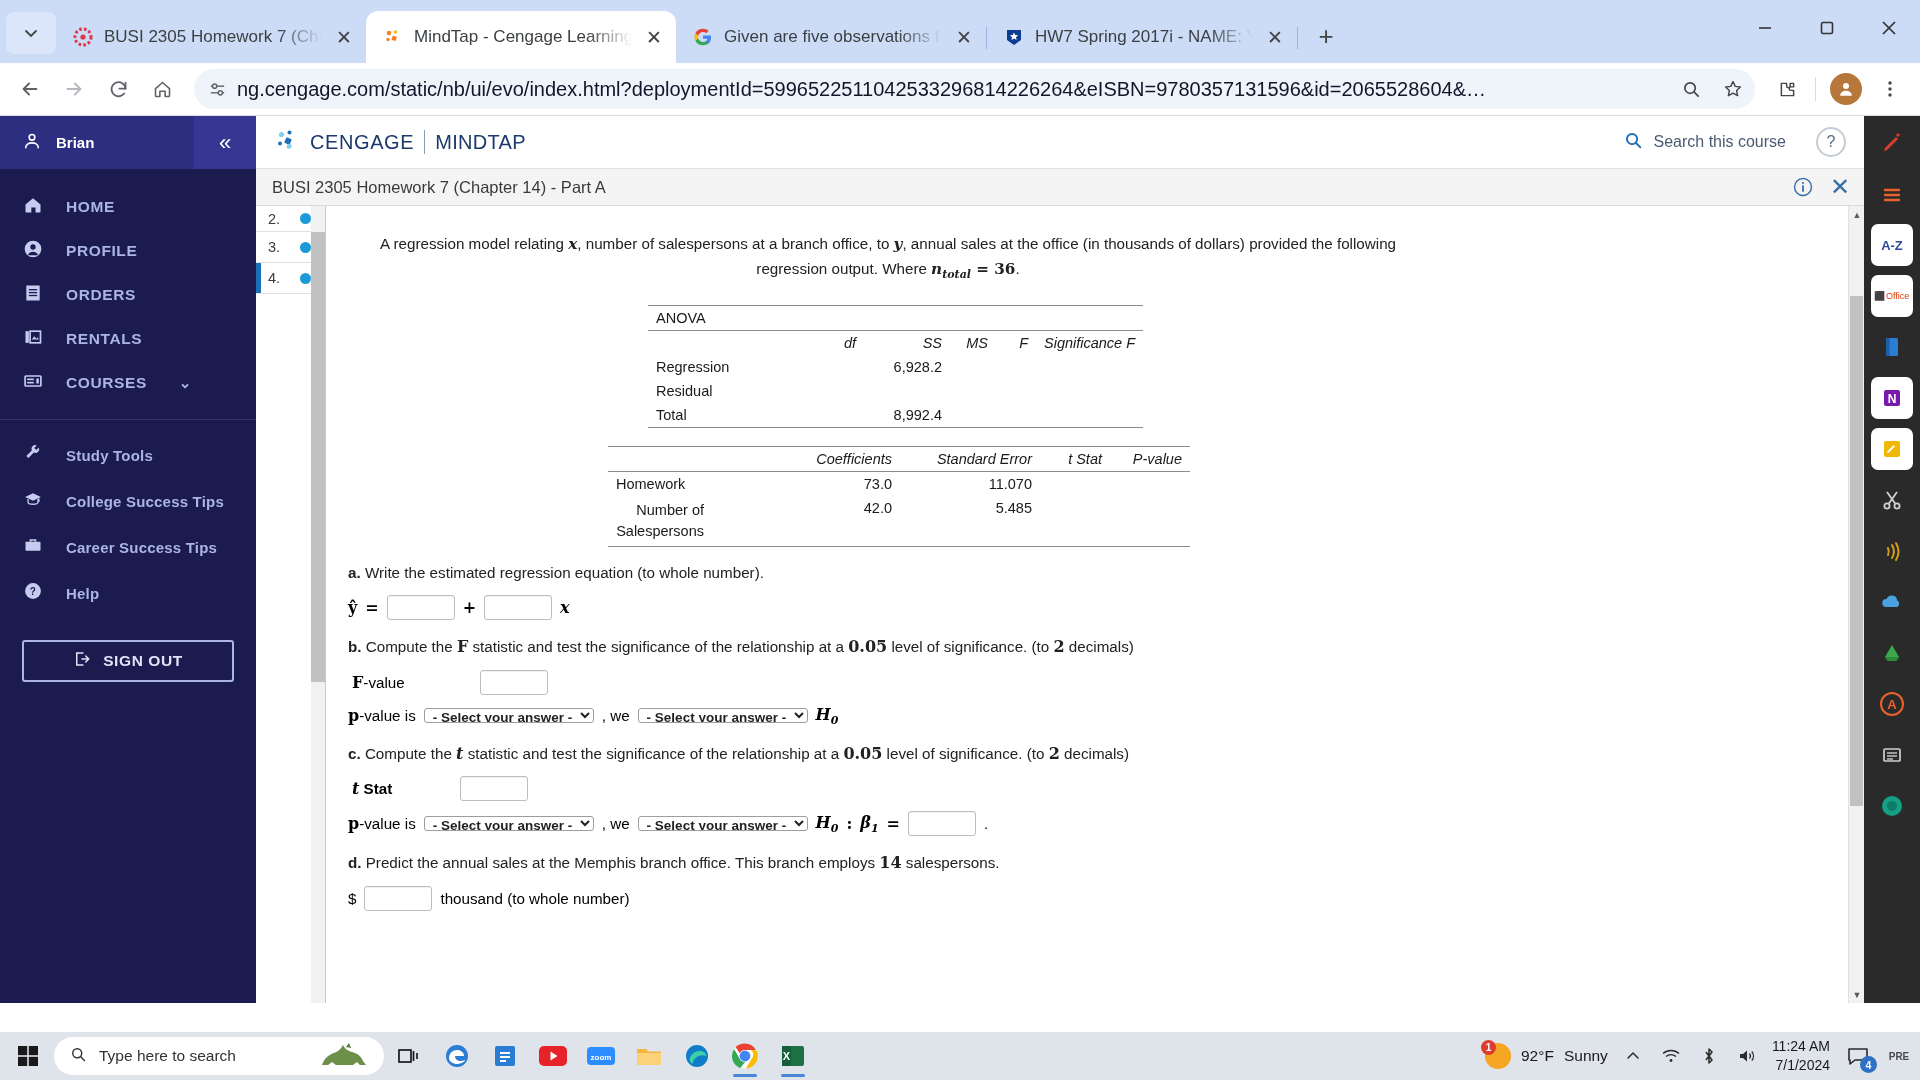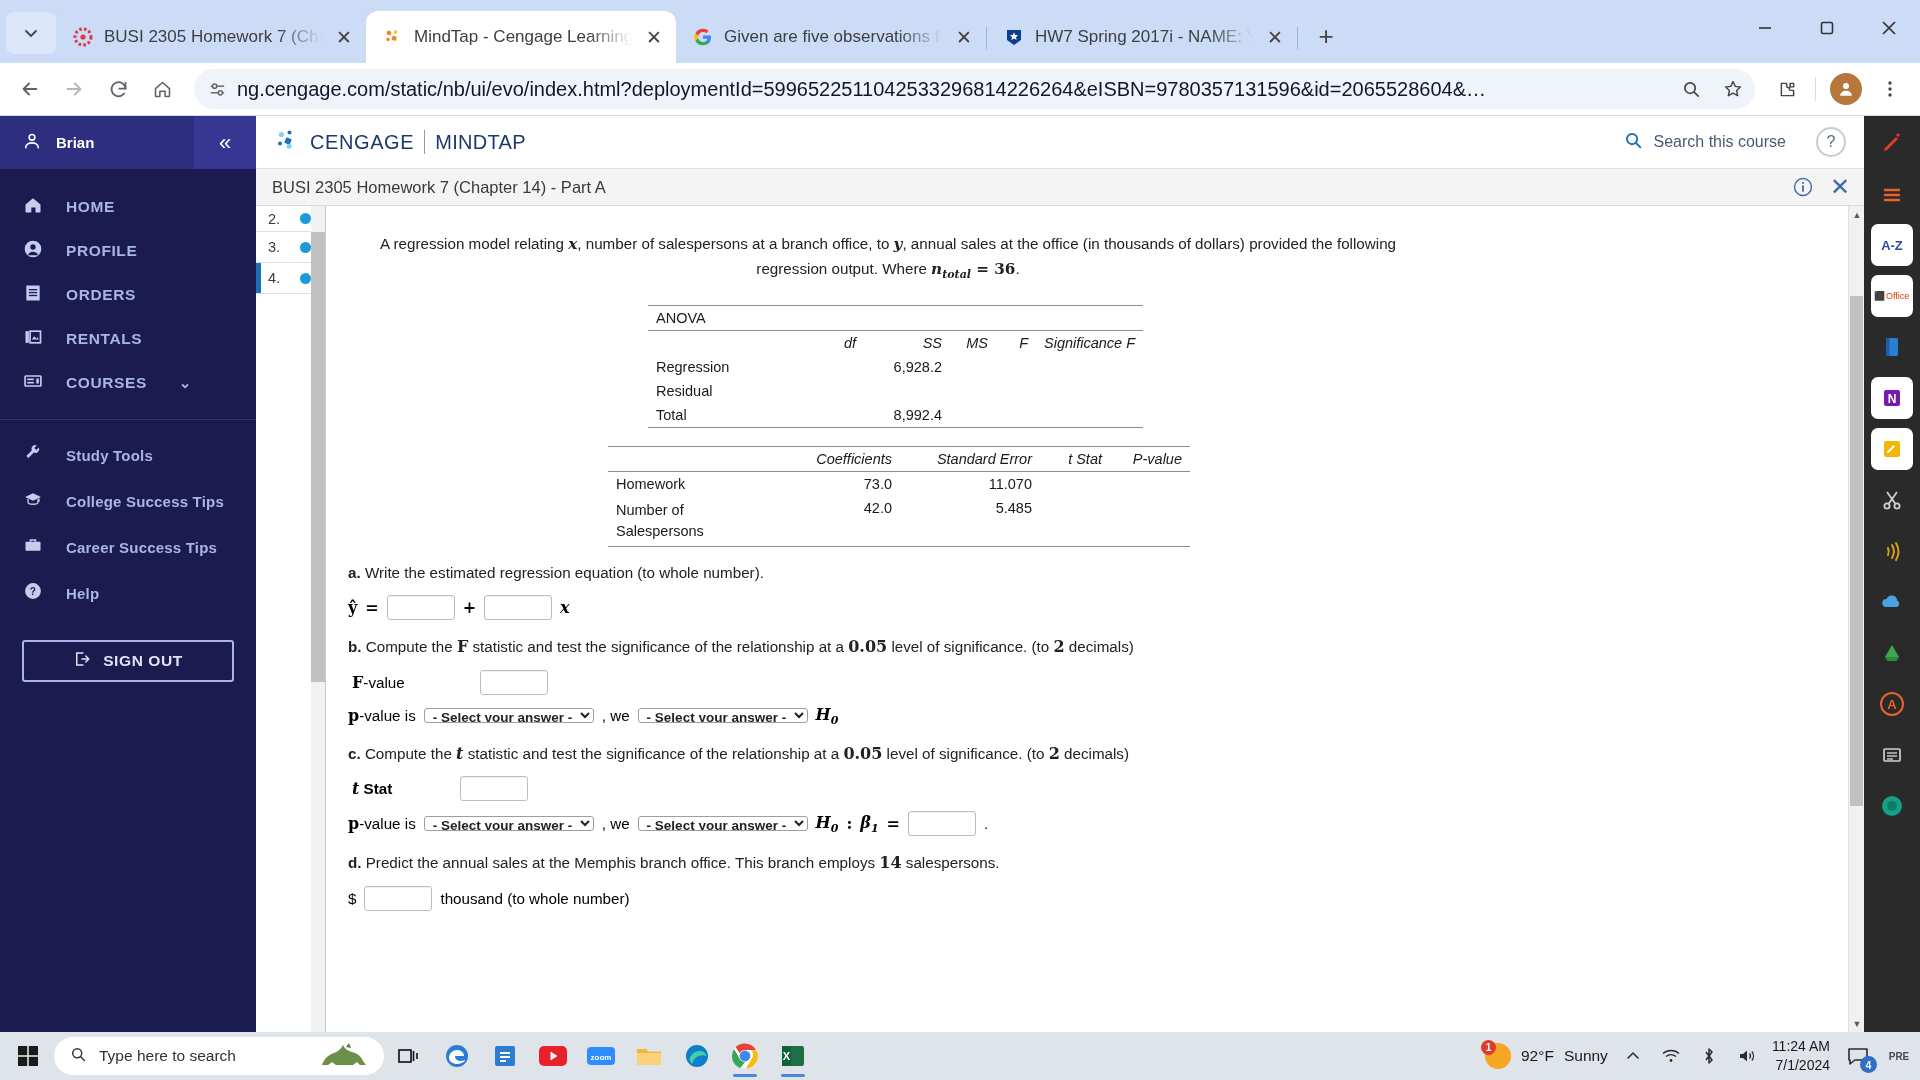--- a/index.html
+++ b/index.html
@@ -176,21 +176,21 @@
   .rightrail {
     width: 56px; flex-shrink: 0; background: #2a2a2a; display: flex;
     flex-direction: column; align-items: center; padding-top: 6px; gap: 9px;
   }
   .rr-btn { width: 42px; height: 42px; border-radius: 7px; display:flex;
     align-items:center; justify-content:center; cursor:pointer; font-size: 19px; }
 
   
   .taskbar {
     height: 48px; background: #dfe3ea; display: flex; align-items: center;
-    padding: 0 0 0 4px; gap: 2px; flex-shrink: 0;
+    padding: 0 0 0 4px; gap: 2px; flex-shrink: 0; margin-top: 29px;
   }
   .tb-start { width: 48px; height: 48px; display:flex;align-items:center;justify-content:center; cursor:pointer;}
   .tb-search {
     width: 330px; height: 38px; background: #fff; border-radius: 19px;
     display: flex; align-items: center; gap: 12px; padding: 0 10px 0 16px;
     font-size: 15.5px; color: #333; cursor: text; overflow: hidden;
   }
   .tb-app { width: 46px; height: 46px; display:flex;align-items:center;justify-content:center;
      cursor:pointer; position: relative; }
   .tb-app.running::after { content:''; position:absolute; bottom:2px; left:11px; right:11px;
@@ -617,21 +617,21 @@
                 </tr>
                 <tr>
                   <td>Homework</td>
                   <td class="ralign">73.0</td>
                   <td class="ralign">11.070</td>
                   <td class="ralign"></td>
                   <td class="ralign"></td>
                 </tr>
                 <tr>
                   <td class="tb-bot" style="line-height:1.45;">
-                    <span style="display:inline-block;max-width:88px;">Number of Salespersons</span>
+                    <span style="display:inline-block;max-width:88px;text-align:right;">Number of Salespersons</span>
                   </td>
                   <td class="ralign tb-bot" style="vertical-align:top;">42.0</td>
                   <td class="ralign tb-bot" style="vertical-align:top;">5.485</td>
                   <td class="ralign tb-bot" style="vertical-align:top;"></td>
                   <td class="ralign tb-bot" style="vertical-align:top;"></td>
                 </tr>
               </tbody>
                 </table>
             </div>
 

